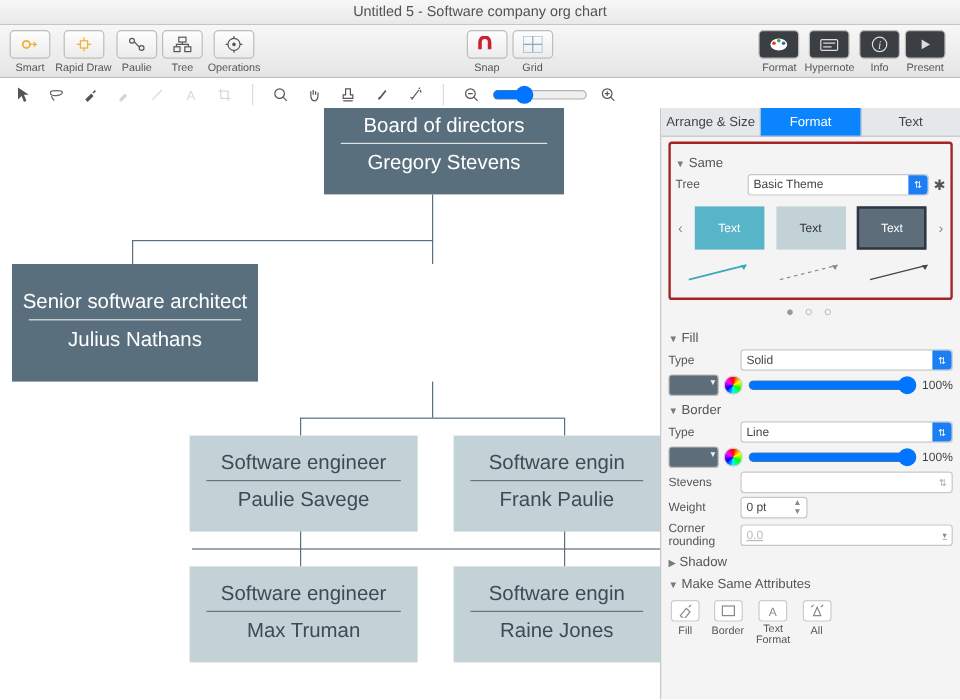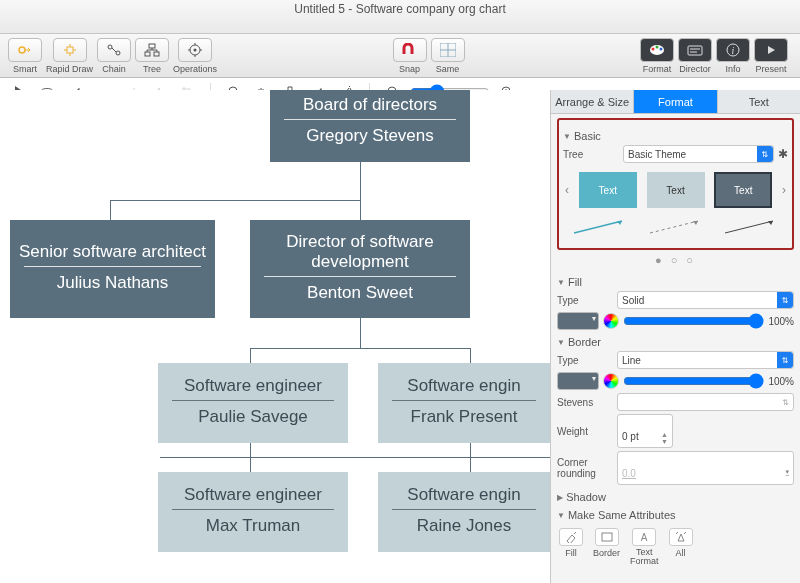--- a/index.html
+++ b/index.html
@@ -1,17 +1,17 @@
 <!DOCTYPE html>
 <html><head>
 <meta charset="utf-8">
 <style>
   * { box-sizing: border-box; margin: 0; padding: 0; }
   body { font-family: -apple-system, "Helvetica Neue", Arial, sans-serif; font-size: 11px; color: #444; background: #fdfdfd; width: 800px; height: 583px; overflow: hidden; position: relative; }
-  .titlebar { height: 34px; text-align: center; font-size: 12px; line-height: 18px; color: #535353; background: linear-gradient(#f7f7f7,#e9e9e9); border-bottom: 1px solid #c6c6c6; }
+  .titlebar { height: 21px; text-align: center; font-size: 12px; line-height: 18px; color: #535353; background: linear-gradient(#f7f7f7,#e9e9e9); border-bottom: 1px solid #c6c6c6; }
   .toolbar { height: 44px; background: linear-gradient(#f7f7f7,#e5e5e5); border-bottom: 1px solid #bcbcbc; display: flex; align-items: center; padding: 2px 6px; gap: 2px; }
   .tb-group { display: flex; align-items: flex-start; gap: 0; margin-right: 4px; }
   .tb-item { display: flex; flex-direction: column; align-items: center; font-size: 9px; color: #555; padding: 0 2px; }
   .tb-btn { width: 34px; height: 24px; background: linear-gradient(#fefefe,#ececec); border: 1px solid #bdbdbd; border-radius: 4px; display: flex; align-items: center; justify-content: center; margin-bottom: 2px; }
   .tb-btn svg { display:block; }
   .toolbar .spacer { flex: 1; }
 
   .sub-toolbar { height: 28px; display:flex; align-items:center; gap:6px; padding: 2px 8px; background:#fff; border-bottom:1px solid #d0d0d0; }
   .sub-toolbar .icon-slot { width:22px; height:20px; display:flex; align-items:center; justify-content:center; border:1px solid transparent; border-radius:3px; }
   .sub-toolbar .sep { width:1px; height:18px; background:#dcdcdc; margin:0 6px; }
@@ -43,21 +43,21 @@
   .arrow-preview { flex:1; height:22px; display:flex; align-items:center; justify-content:center; }
   .dotrow { text-align:center; color:#999; padding:4px 0; letter-spacing:3px; }
   .chev { color:#888; font-size:12px; cursor:pointer; }
 
   .mini-slider { flex:1; display:flex; align-items:center; gap:4px; }
   .mini-slider input[type=range]{ flex:1; }
   .mini-slider span { font-size:10px; }
   .swatch-chip { width:42px; height:18px; background:#5e6d7a; border:1px solid #bbb; border-radius:3px; position:relative; }
   .swatch-chip::after { content:"▾"; position:absolute; right:2px; top:1px; font-size:8px; color:#eee; }
   .color-wheel { width:16px; height:16px; border-radius:50%; background: conic-gradient(red,yellow,lime,cyan,blue,magenta,red); border:1px solid #ccc; }
-  .numbox { width:56px; height:18px; background:#fff; border:1px solid #c8c8c8; border-radius:3px; font-size:10px; padding:16px 4px; display:flex; align-items:flex-start; justify-content:space-between;gap:20px; }
+  .numbox { width:56px; height:18px; background:#fff; border:1px solid #c8c8c8; border-radius:3px; font-size:10px; padding:0 4px; display:flex; align-items:center; justify-content:space-between;gap:20px; }
   .numbox .step { font-size:7px; color:#888; line-height:7px; }
   .disabled { color:#bbb; }
 
   .attr-icons { display:flex; gap:10px; padding:4px 2px; }
   .attr-icons .ai { display:flex; flex-direction:column; align-items:center; font-size:9px; color:#555; }
   .attr-icons .ai .ico { width:24px; height:18px; border:1px solid #ccc; border-radius:3px; background:#fff; margin-bottom:2px; display:flex; align-items:center; justify-content:center; }
 
   
   .node { position:absolute; background:#5a6f7e; color:#fff; text-align:center; display:flex; flex-direction:column; justify-content:center; }
   .node .t { font-size:17px; padding:4px 6px; font-weight:400; }
@@ -96,21 +96,21 @@
       <span>Rapid Draw</span>
     </div>
     <div class="tb-item">
       <div class="tb-btn">
           <svg width="18" height="16">
             <circle cx="5" cy="5" r="2" fill="none" stroke="#555"></circle>
             <circle cx="13" cy="11" r="2" fill="none" stroke="#555"></circle>
             <path d="M7 6l4 4" stroke="#555"></path>
           </svg>
         </div>
-      <span>Chain</span>
+      <span>Paulie</span>
     </div>
     <div class="tb-item">
       <div class="tb-btn">
           <svg width="18" height="16">
             <rect x="6" y="2" width="6" height="4" fill="none" stroke="#555"></rect>
             <rect x="2" y="10" width="5" height="4" fill="none" stroke="#555"></rect>
             <rect x="11" y="10" width="5" height="4" fill="none" stroke="#555"></rect>
             <path d="M9 6v2M9 8H4v2M9 8h5v2" stroke="#555" fill="none"></path>
           </svg>
         </div>
@@ -136,21 +136,21 @@
           </svg>
         </div>
       <span>Snap</span>
     </div>
     <div class="tb-item">
       <div class="tb-btn">
           <svg width="16" height="14">
             <path d="M0 0h16M0 7h16M0 14h16M0 0v14M8 0v14M16 0v14" stroke="#8ab" stroke-width="1"></path>
           </svg>
         </div>
-      <span>Same</span>
+      <span>Grid</span>
     </div>
   </div>
   <div class="spacer"></div>
   <div class="tb-group">
     <div class="tb-item">
       <div class="tb-btn" style="background:#3b3f44;">
           <svg width="18" height="14">
             <ellipse cx="9" cy="7" rx="7" ry="5" fill="#fff"></ellipse>
             <circle cx="5" cy="6" r="1.5" fill="#e33"></circle>
             <circle cx="9" cy="4" r="1.5" fill="#3a3"></circle>
@@ -159,21 +159,21 @@
         </div>
       <span>Format</span>
     </div>
     <div class="tb-item">
       <div class="tb-btn" style="background:#3b3f44;">
           <svg width="18" height="14">
             <rect x="2" y="3" width="14" height="9" rx="1" fill="none" stroke="#ddd"></rect>
             <path d="M4 6h10M4 9h7" stroke="#ddd"></path>
           </svg>
         </div>
-      <span>Director</span>
+      <span>Hypernote</span>
     </div>
     <div class="tb-item">
       <div class="tb-btn" style="background:#3b3f44;">
           <svg width="14" height="14">
             <circle cx="7" cy="7" r="6" fill="none" stroke="#ddd"></circle>
             <text x="7" y="11" text-anchor="middle" fill="#ddd" font-size="10" font-family="Georgia" font-style="italic">i</text>
           </svg>
         </div>
       <span>Info</span>
     </div>
@@ -287,35 +287,30 @@
       <div class="t">Senior software architect</div>
       <div class="divider"></div>
       <div class="n">Julius Nathans</div>
     </div>
 
     <div class="node" style="left:270px; top:-8px; width:200px; height:80px;">
       <div class="t">Board of directors</div>
       <div class="divider"></div>
       <div class="n">Gregory Stevens</div>
     </div>
-    <div class="node" style="left:250px; top:130px; width:220px; height:98px;">
-      <div class="t">Director of software development</div>
-      <div class="divider"></div>
-      <div class="n">Benton Sweet</div>
-    </div>
 
     <div class="node small" style="left:158px; top:273px; width:190px; height:80px;">
       <div class="t">Software engineer</div>
       <div class="divider"></div>
       <div class="n">Paulie Savege</div>
     </div>
     <div class="node small" style="left:378px; top:273px; width:172px; height:80px;">
       <div class="t">Software engin</div>
       <div class="divider"></div>
-      <div class="n">Frank Present</div>
+      <div class="n">Frank Paulie</div>
     </div>
     <div class="node small" style="left:158px; top:382px; width:190px; height:80px;">
       <div class="t">Software engineer</div>
       <div class="divider"></div>
       <div class="n">Max Truman</div>
     </div>
     <div class="node small" style="left:378px; top:382px; width:172px; height:80px;">
       <div class="t">Software engin</div>
       <div class="divider"></div>
       <div class="n">Raine Jones</div>
@@ -326,21 +321,21 @@
     <div class="tabs">
       <div>Arrange &amp; Size</div>
       <div class="active">Format</div>
       <div>Text</div>
     </div>
 
     <div class="panel">
       <div class="highlight">
         <div class="section-header">
             <span class="tri">▼</span>
-            <span>Basic</span>
+            <span>Same</span>
           </div>
         <div class="row">
           <label>Tree</label>
           <div class="select-look">
             <span>Basic Theme</span>
               <span class="cap">⇅</span>
           </div>
           <span style="font-size:12px;color:#555;">✱</span>
         </div>
         <div class="swatches">

